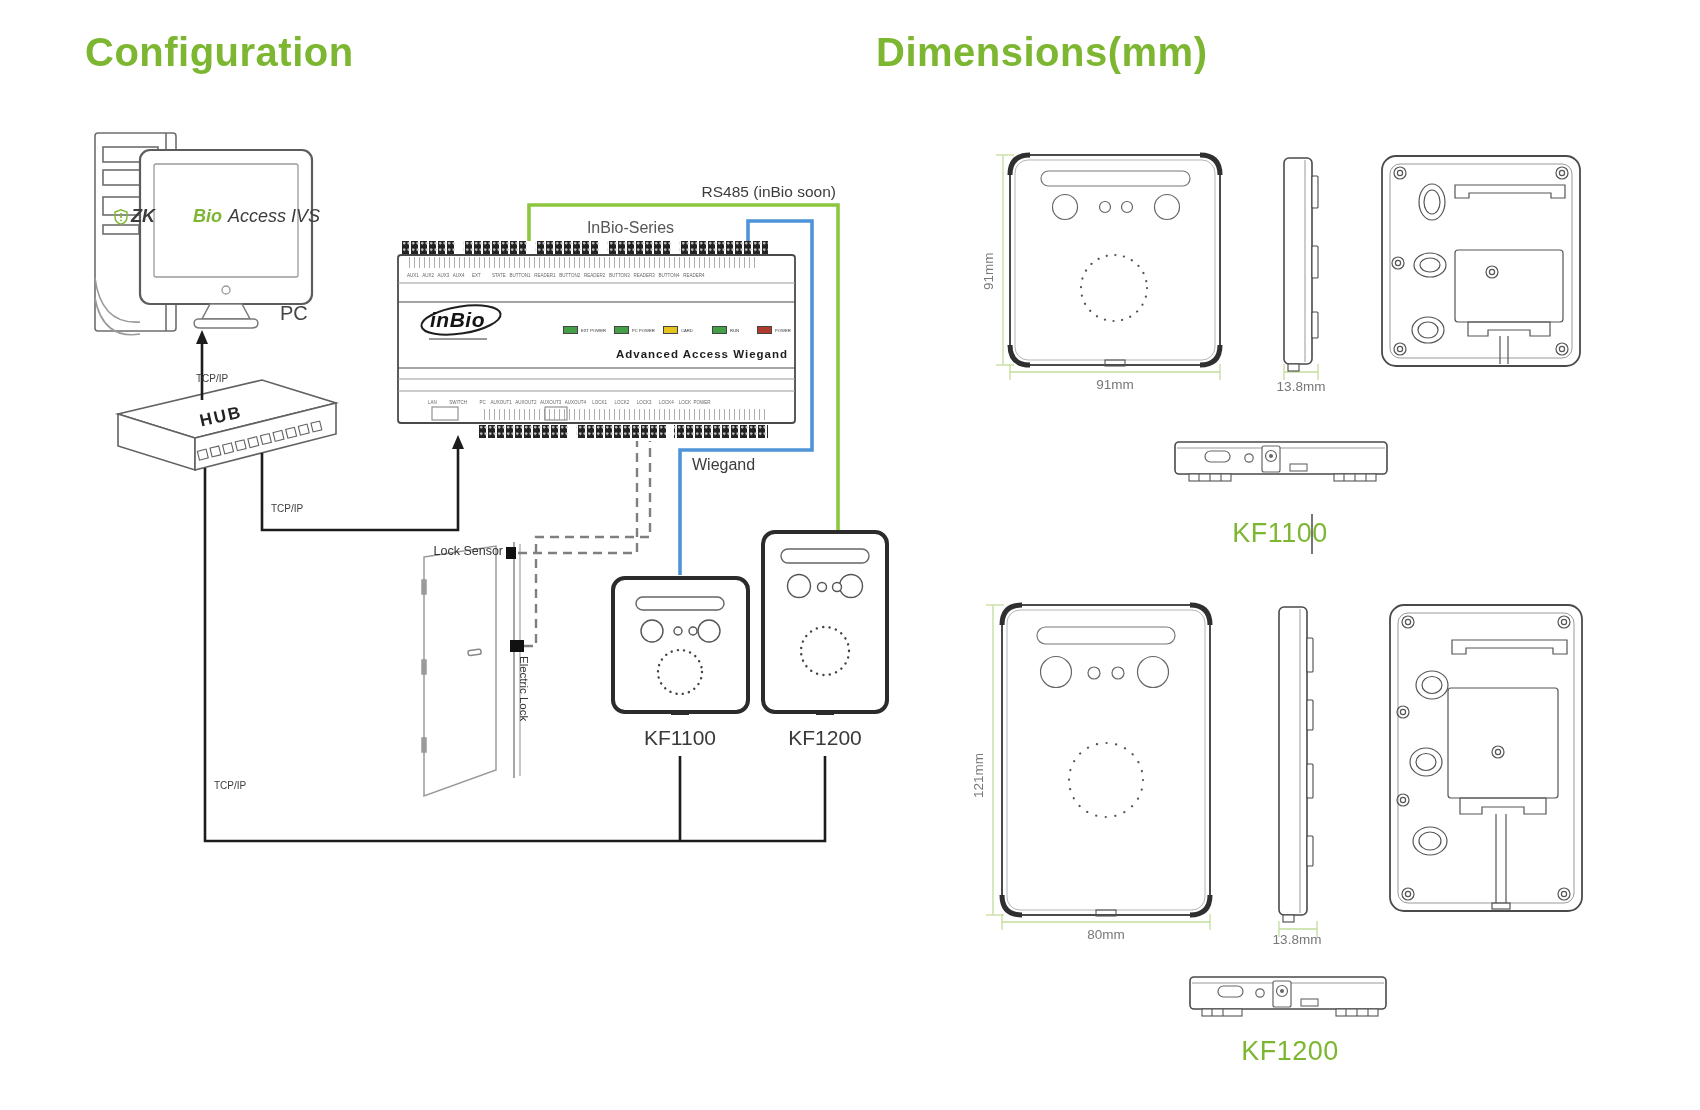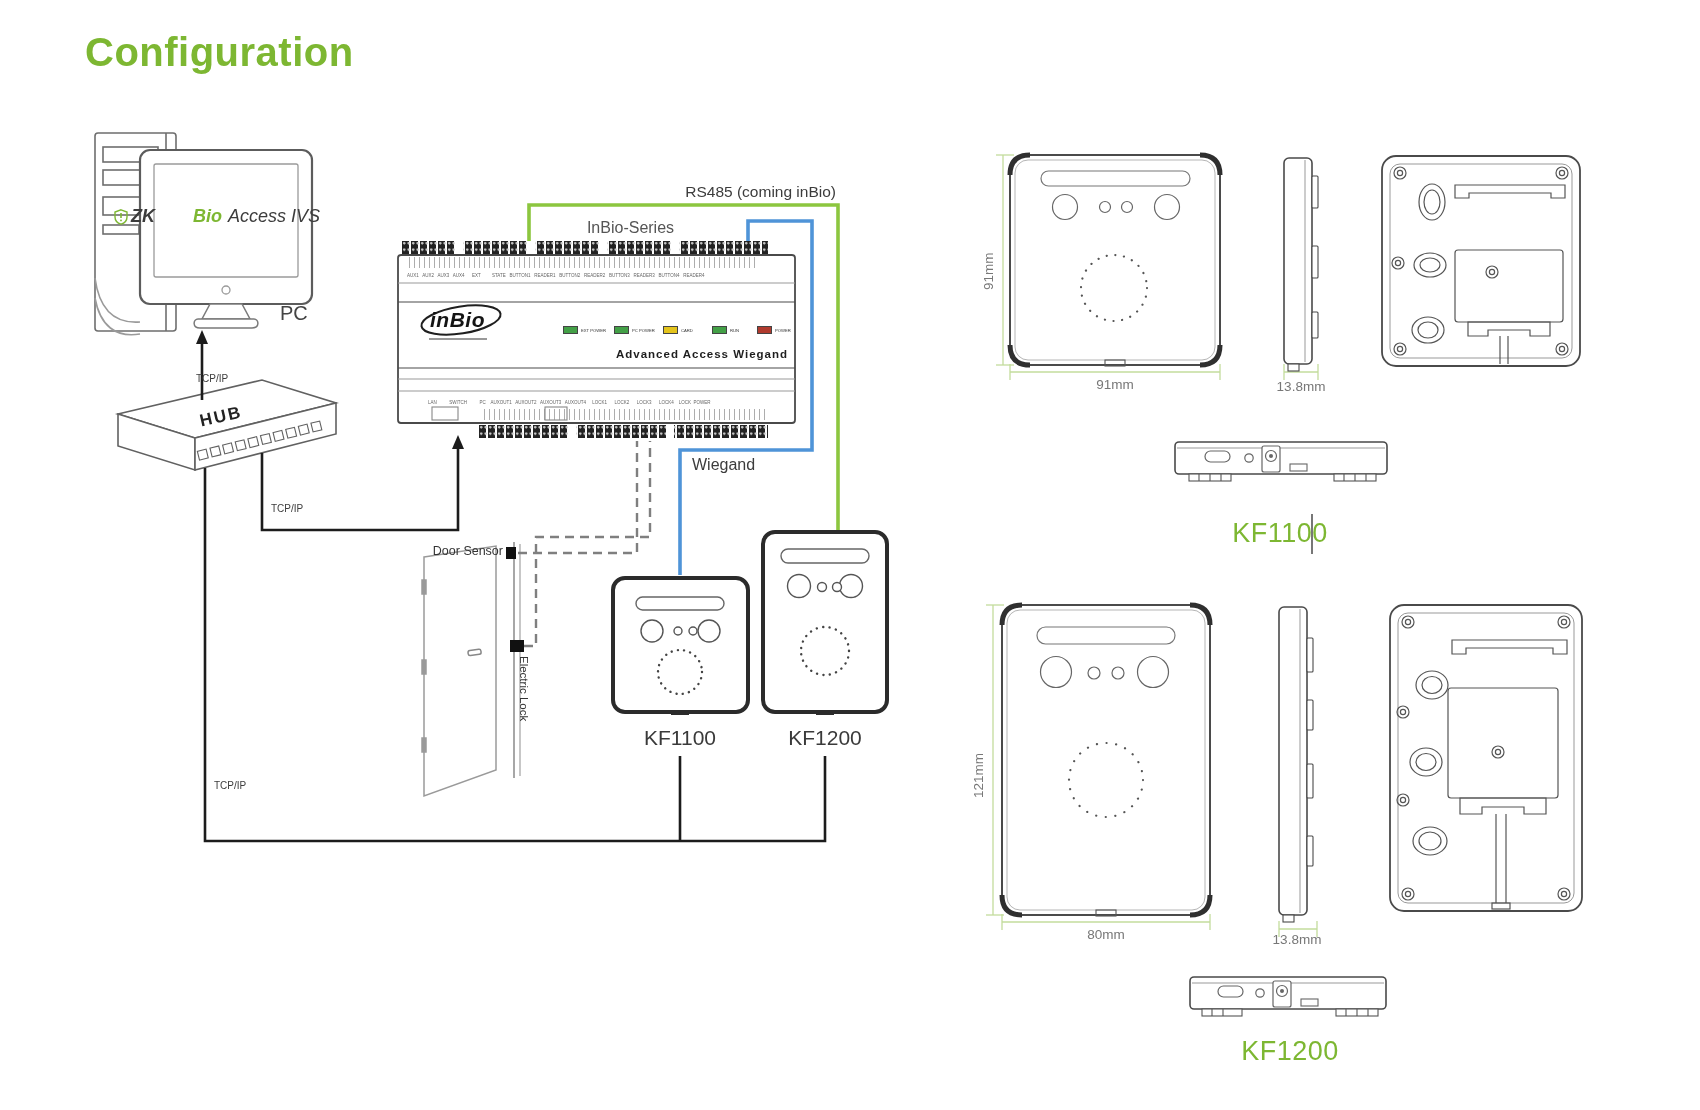--- a/index.html
+++ b/index.html
@@ -324,20 +324,21 @@
       <line x1="1212" y1="1009" x2="1212" y2="1016"></line>
           <line x1="1223" y1="1009" x2="1223" y2="1016"></line>
       <line x1="1346" y1="1009" x2="1346" y2="1016"></line>
           <line x1="1357" y1="1009" x2="1357" y2="1016"></line>
       <line x1="1368" y1="1009" x2="1368" y2="1016"></line>
     </g>
   </g>
 </svg>
 
 <div class="lbl title" style="left:85px;top:30px;text-align:right;">Configuration</div>
+<div class="lbl title" style="left:876px;top:30px;">Dimensions(mm)</div>
 
 <div class="lbl logo-line" style="left:141px;top:206px;width:152px;font-style:italic;">
   <span style="display:inline-flex;">
     <svg width="14" height="16" viewBox="0 0 14 16">
       <path d="M7,0.8 L13,3 V8 C13,12 10.4,14.2 7,15.2 C3.6,14.2 1,12 1,8 V3 Z" fill="none" stroke="#7db732" stroke-width="1.4"></path>
       <line x1="7" y1="4" x2="7" y2="9" stroke="#7db732" stroke-width="1.6"></line>
       <circle cx="7" cy="11.4" r="0.9" fill="#7db732"></circle>
     </svg>
   </span>
   <span class="zk">ZK</span>
@@ -346,24 +347,24 @@
 </div>
 
 <div class="lbl" style="left:280px;top:302px;font-size:20px;color:#444;">PC</div>
 
 <div class="lbl small" style="left:196px;top:373px;">TCP/IP</div>
 <div class="lbl small" style="left:271px;top:503px;">TCP/IP</div>
 <div class="lbl small" style="left:214px;top:780px;">TCP/IP</div>
 
 <div class="lbl hub-label" style="left:198px;top:412px;">HUB</div>
 
-<div class="lbl" style="left:640px;top:183px;width:196px;text-align:right;font-size:15.5px;color:#3c3c3c;">RS485 (coming inBio)</div>
+<div class="lbl" style="left:640px;top:183px;width:196px;text-align:right;font-size:15.5px;color:#3c3c3c;">RS485 (inBio soon)</div>
 <div class="lbl" style="left:692px;top:456px;font-size:16px;color:#3c3c3c;">Wiegand</div>
 
-<div class="lbl" style="left:420px;top:544px;width:83px;text-align:right;font-size:12.5px;color:#333;">Door Sensor</div>
+<div class="lbl" style="left:420px;top:544px;width:83px;text-align:right;font-size:12.5px;color:#333;">Lock Sensor</div>
 <div class="lbl vert-lock" style="left:518px;top:656px;">Electric Lock</div>
 
 <div class="lbl" style="left:558px;top:219px;width:145px;text-align:center;font-size:16px;color:#555;">InBio-Series</div>
 <div class="lbl inbio-logo" style="left:430px;top:308px;">inBio</div>
 <div class="lbl" style="left:429px;top:338px;width:58px;height:1.5px;background:#999;"></div>
 <div class="lbl advtxt" style="left:598px;top:348px;width:190px;">Advanced Access Wiegand</div>
 
 <div class="strip" style="left:402px;top:241px;width:366px;"></div>
 <div class="tgap" style="left:455px;top:241px;"></div>
 <div class="tgap" style="left:527px;top:241px;"></div>

